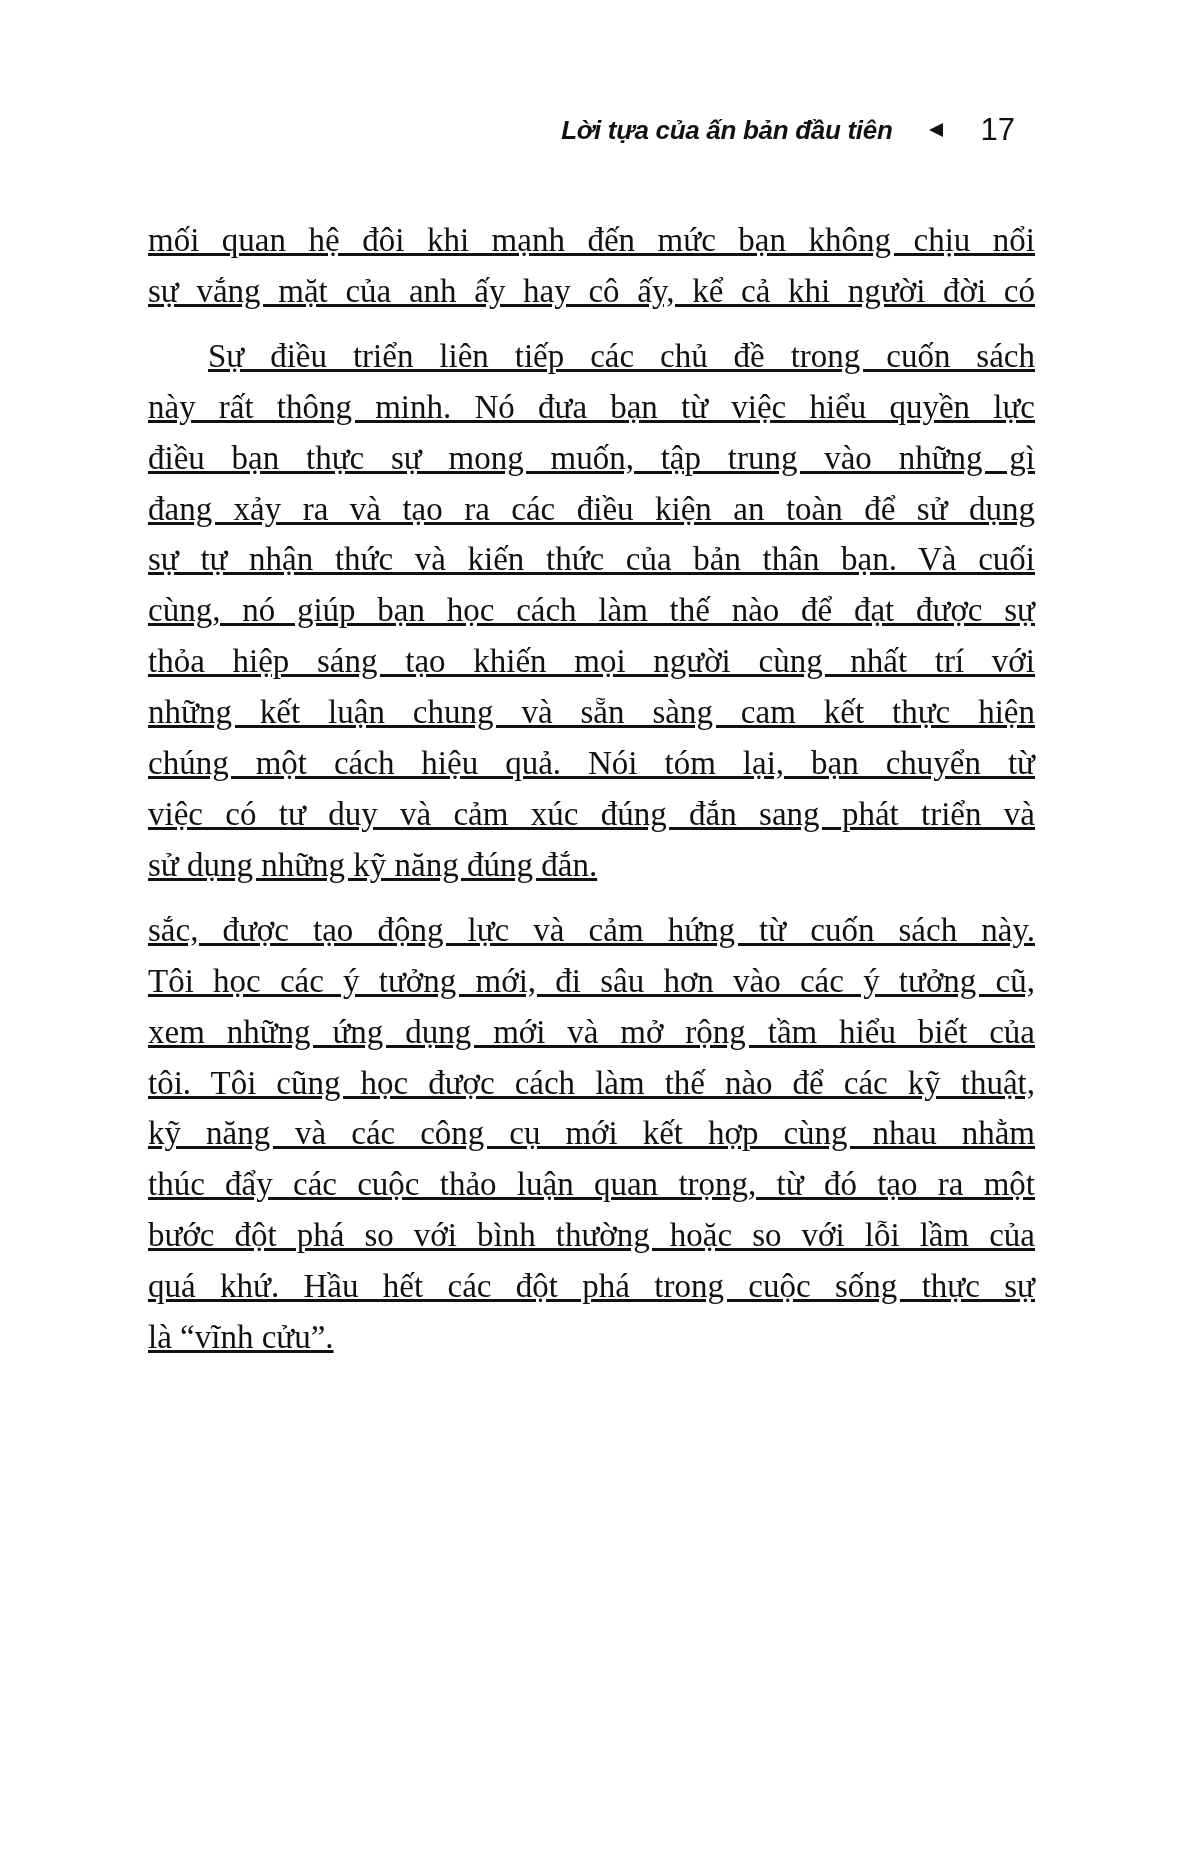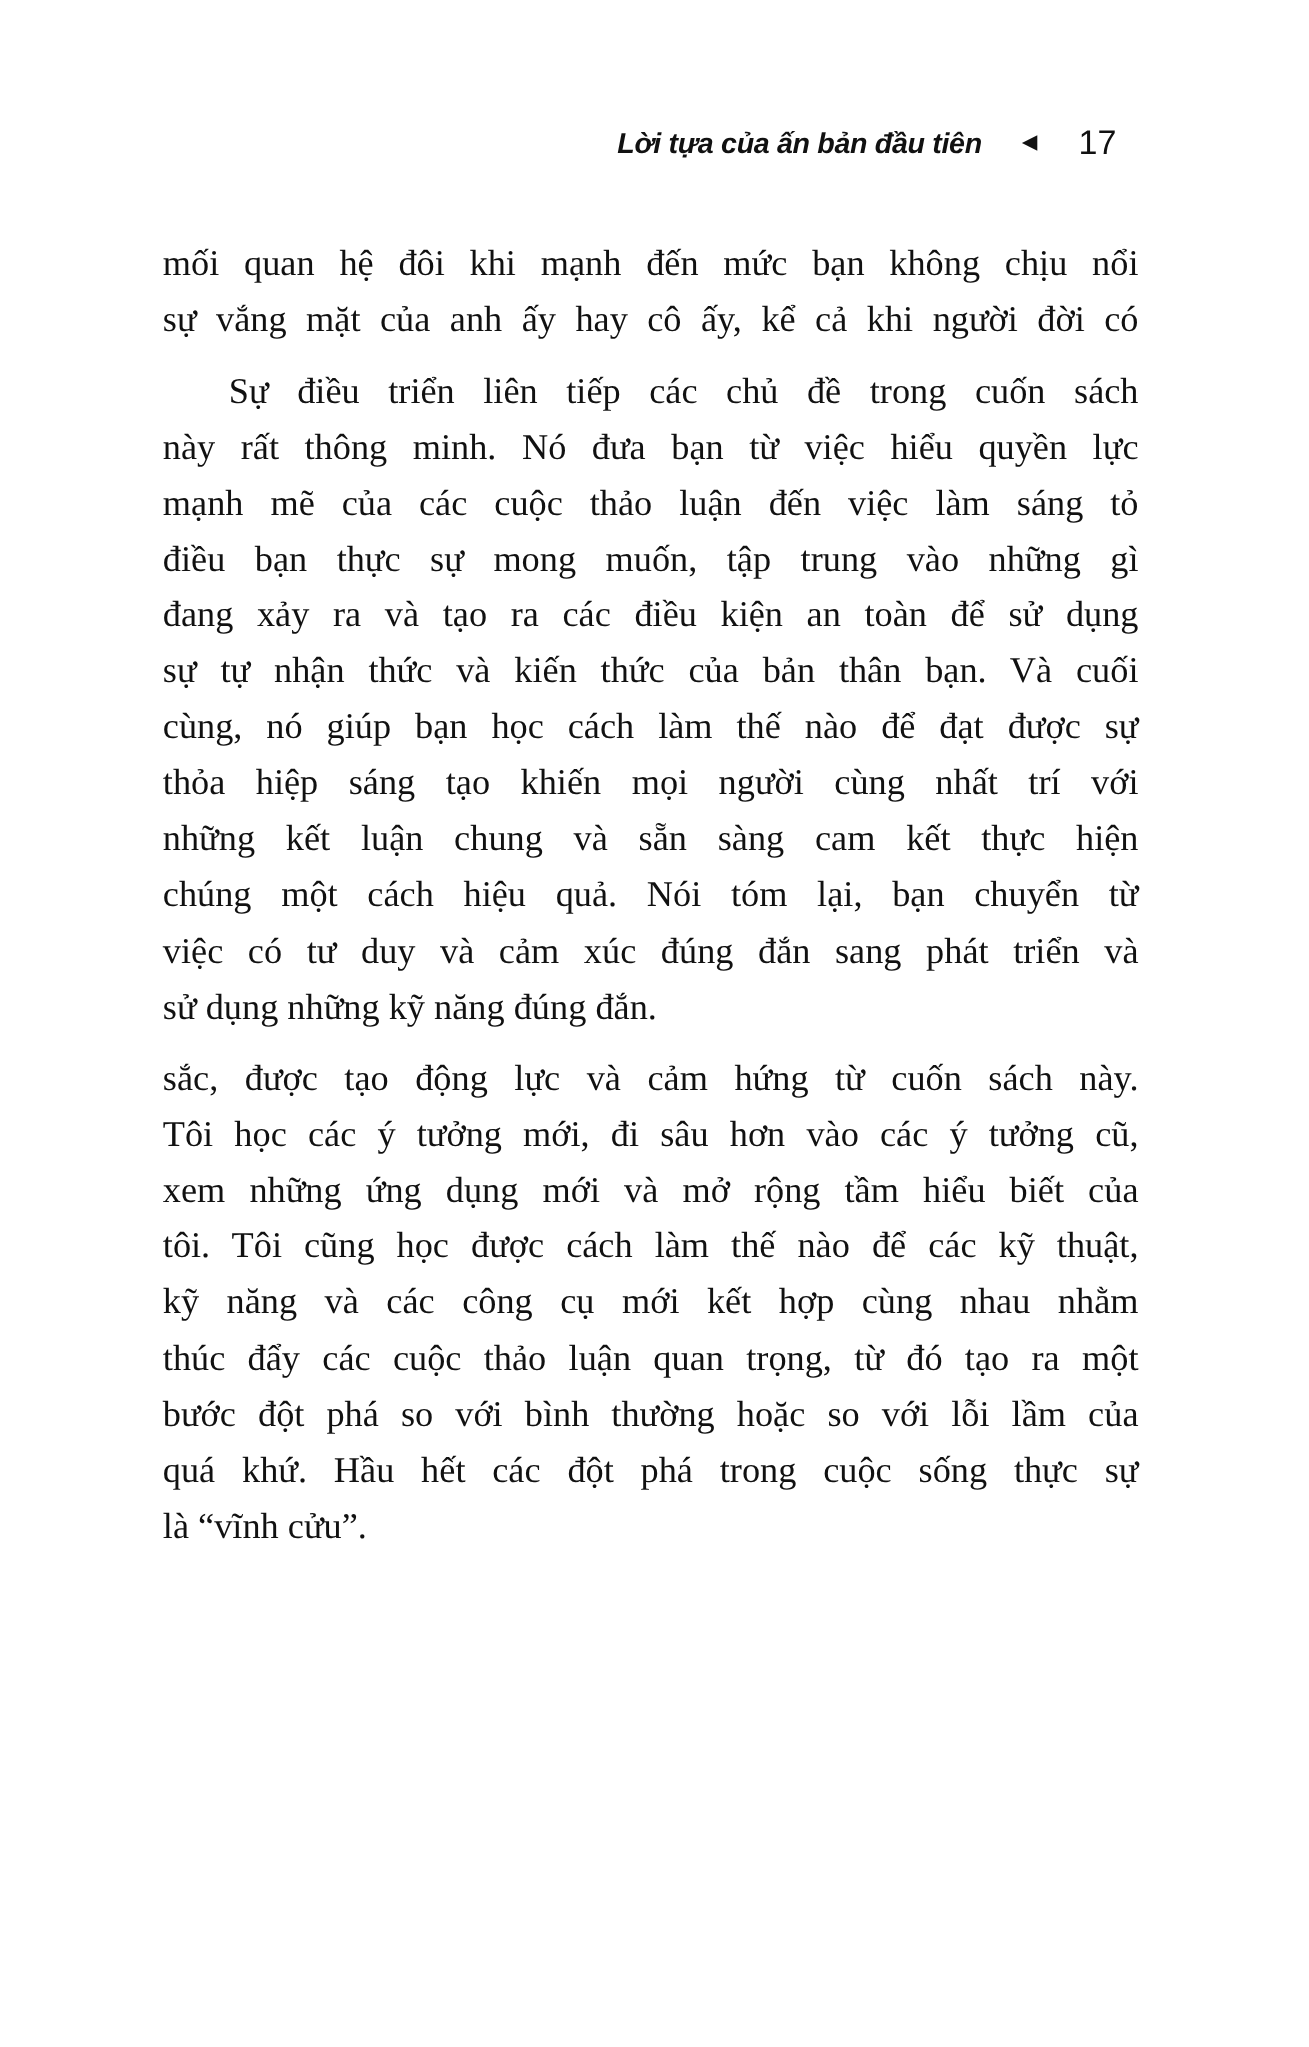--- a/index.html
+++ b/index.html
@@ -49,20 +49,21 @@
       width: 887px;
       font-family: "Liberation Serif", "DejaVu Serif", serif;
       font-size: 33px;
       line-height: 50.9px;
       text-align: justify;
     }
     .body-text .line {
       display: block;
       white-space: nowrap;
       text-align-last: justify;
+      text-decoration: underline;
     }
     .body-text .line.last {
       text-align-last: left;
     }
     .body-text .line.indent {
       padding-left: 60px;
     }
     .para-gap {
       height: 14px;
     }
@@ -78,21 +79,20 @@
 
 <div class="body-text">
   <div>
     <span class="line">mối quan hệ đôi khi mạnh đến mức bạn không chịu nổi</span>
     <span class="line">sự vắng mặt của anh ấy hay cô ấy, kể cả khi người đời có</span>
   </div>
   <div class="para-gap"></div>
   <div>
     <span class="line indent">Sự điều triển liên tiếp các chủ đề trong cuốn sách</span>
     <span class="line">này rất thông minh. Nó đưa bạn từ việc hiểu quyền lực</span>
-    <span class="line">mạnh mẽ của các cuộc thảo luận đến việc làm sáng tỏ</span>
     <span class="line">điều bạn thực sự mong muốn, tập trung vào những gì</span>
     <span class="line">đang xảy ra và tạo ra các điều kiện an toàn để sử dụng</span>
     <span class="line">sự tự nhận thức và kiến thức của bản thân bạn. Và cuối</span>
     <span class="line">cùng, nó giúp bạn học cách làm thế nào để đạt được sự</span>
     <span class="line">thỏa hiệp sáng tạo khiến mọi người cùng nhất trí với</span>
     <span class="line">những kết luận chung và sẵn sàng cam kết thực hiện</span>
     <span class="line">chúng một cách hiệu quả. Nói tóm lại, bạn chuyển từ</span>
     <span class="line">việc có tư duy và cảm xúc đúng đắn sang phát triển và</span>
     <span class="line last">sử dụng những kỹ năng đúng đắn.</span>
   </div>

